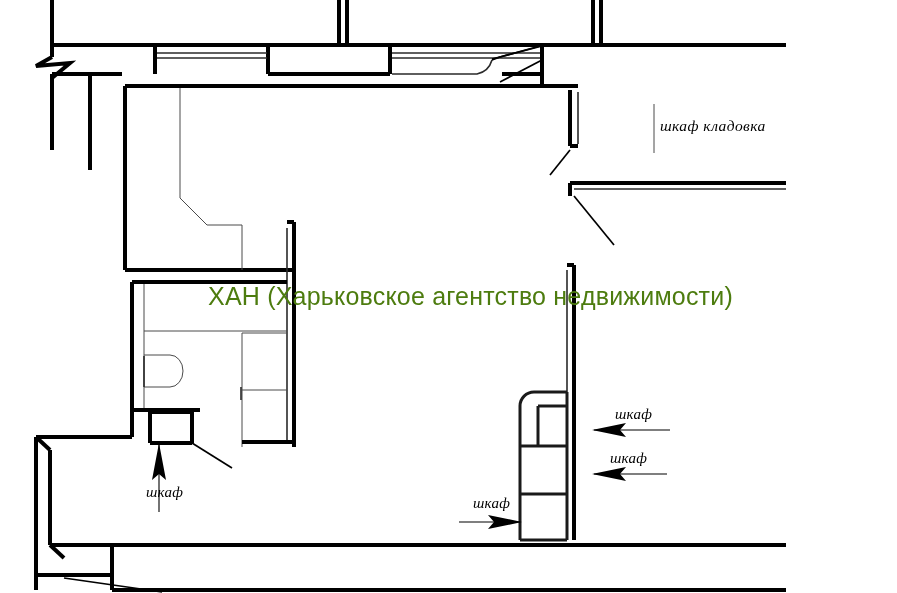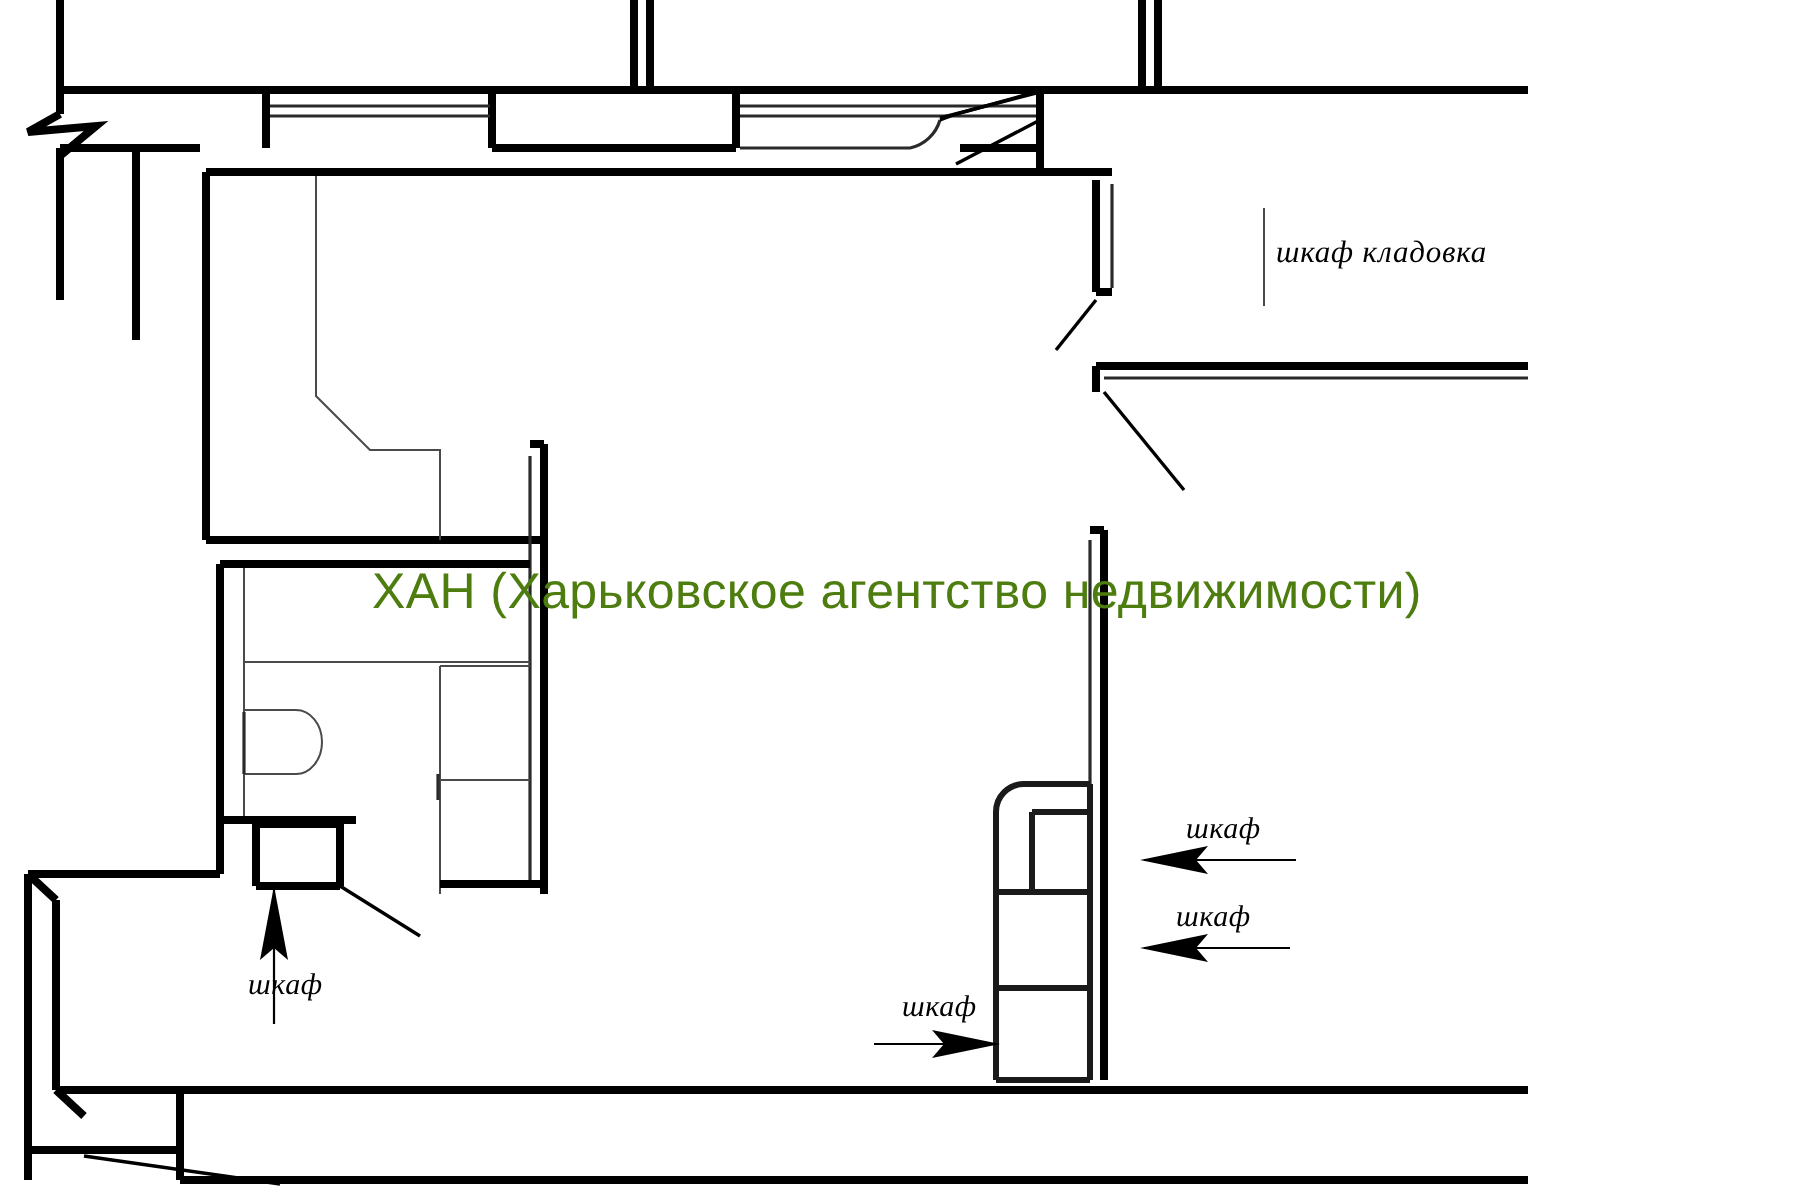--- a/index.html
+++ b/index.html
@@ -9,20 +9,21 @@
   }
   body {
     font-family: "Liberation Sans", sans-serif;
   }
   #plan-root {
     position: relative;
     width: 764px;
     height: 593px;
     background: #ffffff;
     overflow: hidden;
+    margin-left: 22px;
   }
   #plan-svg {
     position: absolute;
     left: 0;
     top: 0;
     width: 897px;
     height: 593px;
     display: block;
   }
   .wall-heavy {

